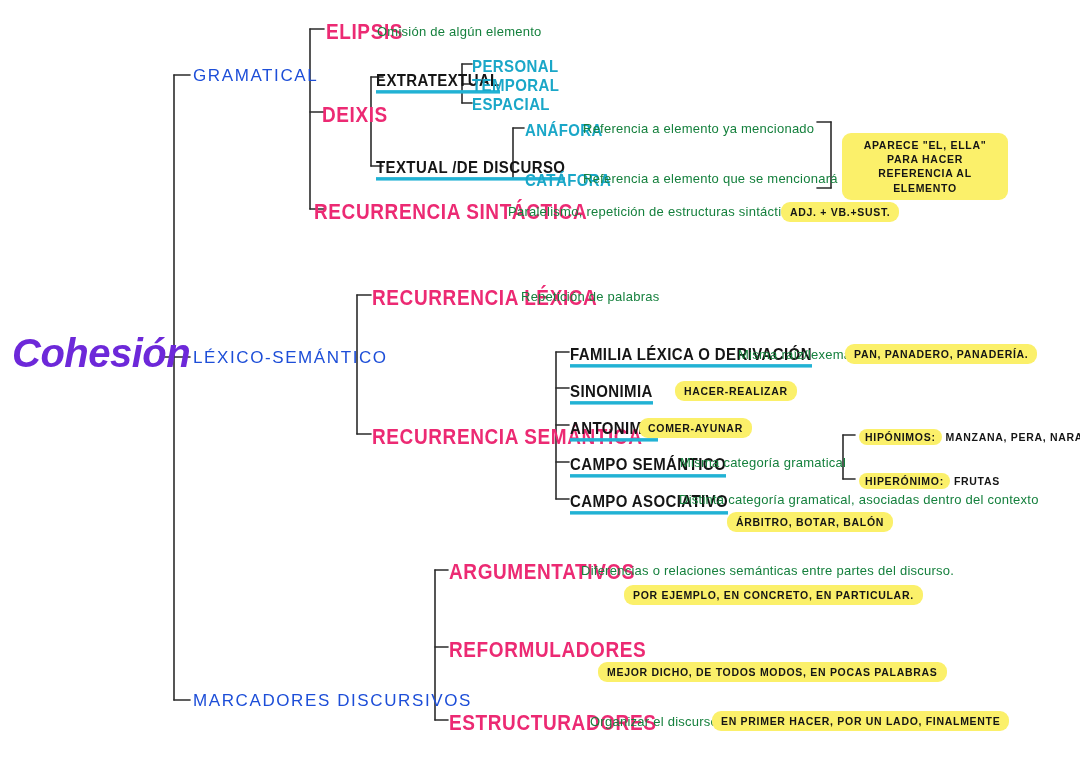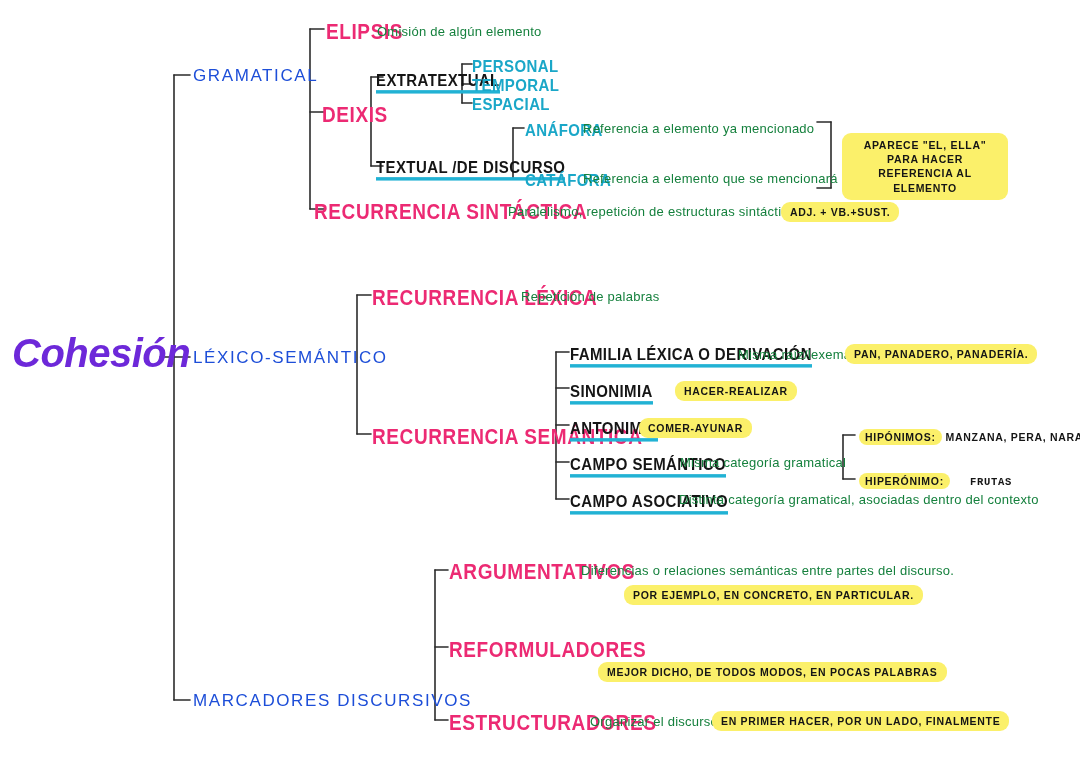--- a/index.html
+++ b/index.html
@@ -218,26 +218,29 @@
   <div class="node black-b ul-blue" style="left:570px; top:419px;">ANTONIMIA</div>
   <div class="node" style="left:639px; top:418px;">
     <span class="hl">COMER-AYUNAR</span>
   </div>
 
   <div class="node black-b ul-blue" style="left:570px; top:455px;">CAMPO SEMÁNTICO</div>
   <div class="node desc" style="left:680px; top:455px;">Misma categoría gramatical</div>
 
   <div class="node black-b ul-blue" style="left:570px; top:492px;">CAMPO ASOCIATIVO</div>
   <div class="node desc" style="left:679px; top:492px;">Distinta categoría gramatical, asociadas dentro del contexto</div>
+  <div class="node" style="left:727px; top:512px;">
+    <span class="hl">ÁRBITRO, BOTAR, BALÓN</span>
+  </div>
 
   <div class="node" style="left:859px; top:427px;">
     <span class="hl-open">HIPÓNIMOS:</span><span class="after-hl" style="padding-left:4px;">MANZANA, PERA, NARANJA</span>
   </div>
   <div class="node" style="left:859px; top:471px;">
-    <span class="hl-open">HIPERÓNIMO:</span><span class="after-hl" style="padding-left:20px;font-family:Liberation Mono, monospace;">FRUTAS</span>
+    <span class="hl-open">HIPERÓNIMO:</span><span class="after-hl" style="padding-left:4px;">FRUTAS</span>
   </div>
 
   <div class="node pink" style="left:449px; top:561px;">ARGUMENTATIVOS</div>
   <div class="node desc" style="left:581px; top:563px;">Diferencias o relaciones semánticas entre partes del discurso.</div>
   <div class="node" style="left:588px; top:585px;margin-left:36px;">
     <span class="hl">POR EJEMPLO, EN CONCRETO, EN PARTICULAR.</span>
   </div>
 
   <div class="node pink" style="left:449px; top:639px;">REFORMULADORES</div>
   <div class="node" style="left:598px; top:662px;">

